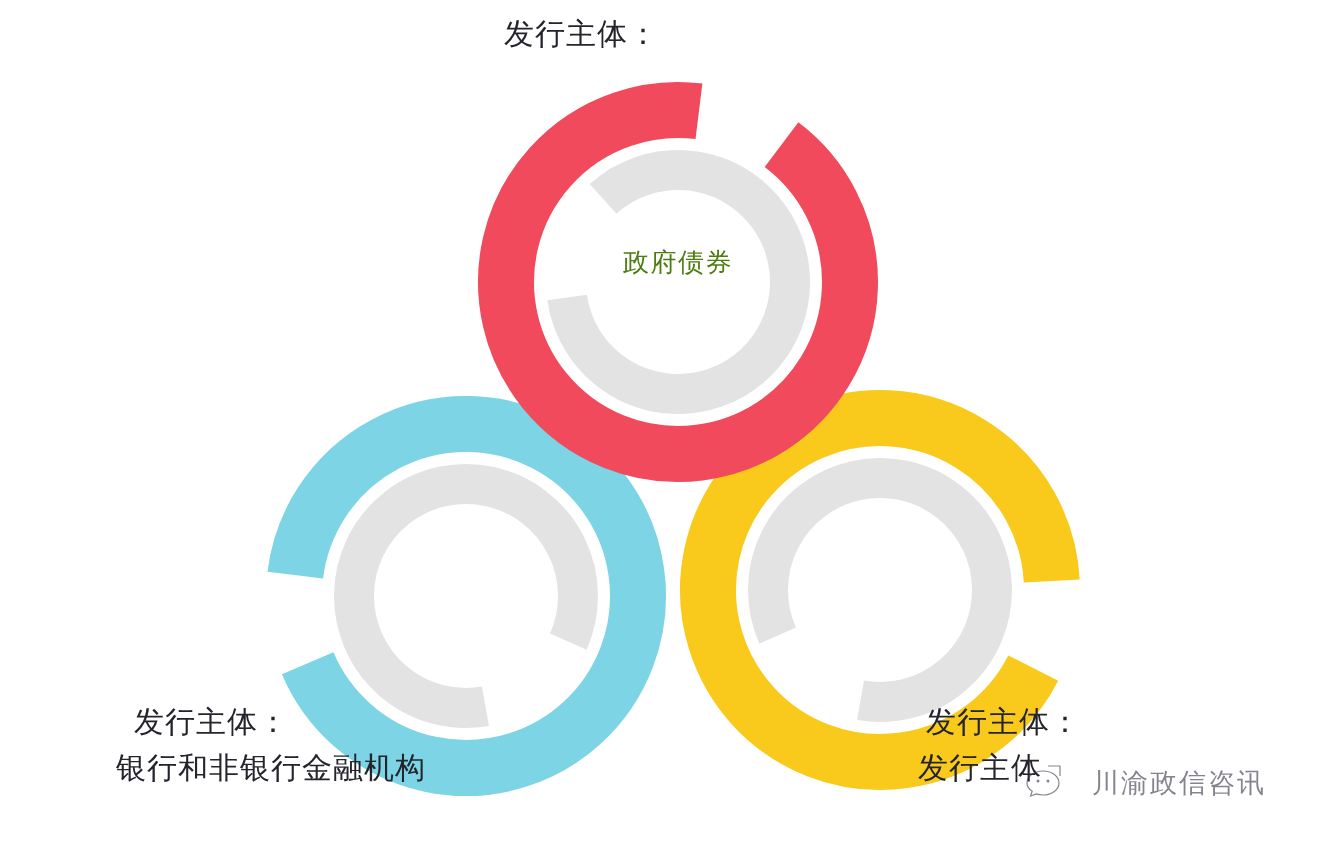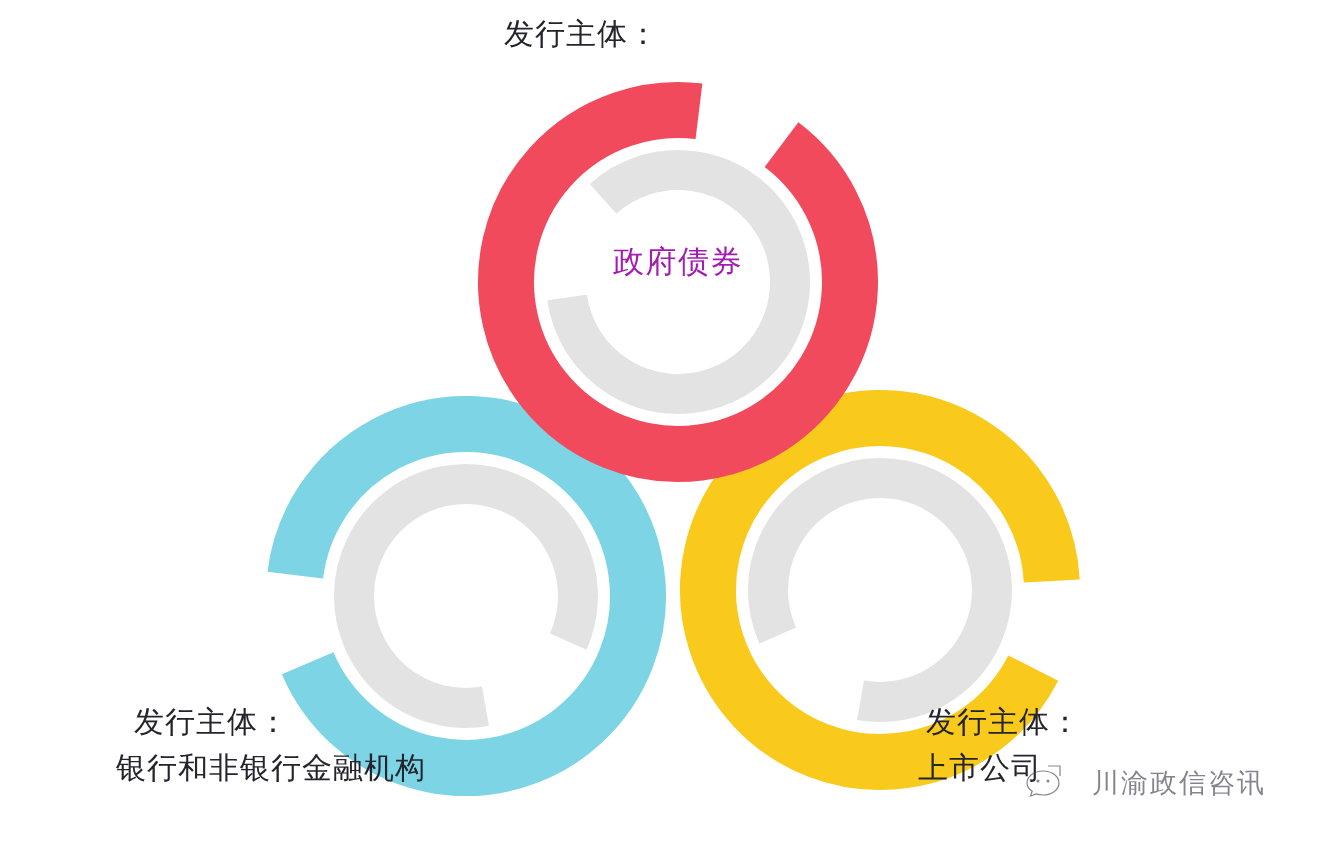--- a/index.html
+++ b/index.html
@@ -39,22 +39,22 @@
   .callout.indent-top .line1 { padding-left: 6px; }
   .callout.indent-bl .line1 { padding-left: 18px; }
   .callout.indent-br .line1 { padding-left: 8px; }
 
   #callout-government { left: 498px; top: 14px; }
   #callout-financial  { left: 116px; top: 702px; }
   #callout-corporate  { left: 918px; top: 702px; }
 
   .ring-label {
     position: absolute;
-    color: #a21caf;
-    font-size: 31px;
+    color: #4d7c0f;
+    font-size: 26px;
     letter-spacing: 1.5px;
     white-space: nowrap;
     transform: translate(-50%, -50%);
     font-family: Liberation Mono, monospace;
   }
   #label-government { left: 678px; top: 262px; }
   #label-financial  { left: 470px; top: 600px; }
   #label-corporate  { left: 884px; top: 592px; }
 
   #watermark {
@@ -109,21 +109,21 @@
     <span class="line1">发行主体：</span>
   </div>
 
   <div class="callout indent-bl" id="callout-financial">
     <span class="line1">发行主体：</span>
     <span class="line2">银行和非银行金融机构</span>
   </div>
 
   <div class="callout indent-br" id="callout-corporate">
     <span class="line1">发行主体：</span>
-    <span class="line2">上市公司</span>
+    <span class="line2">发行主体</span>
   </div>
 
   <div id="watermark">
     <span class="wm-icon">
       <svg viewBox="0 0 42 42" width="42" height="42">
         <path d="M21 9 C30 9 37 14.5 37 21 C37 27.5 30 33 21 33 C18.6 33 16.3 32.6 14.3 31.9 L8.5 34 L10.2 29.2 C6.8 27.1 5 24.2 5 21 C5 14.5 12 9 21 9 Z" fill="none" stroke="#3a3a4c" stroke-width="1.2"></path>
         <circle cx="16" cy="19" r="1.5" fill="#3a3a4c"></circle>
         <circle cx="26" cy="19" r="1.5" fill="#3a3a4c"></circle>
         <path d="M26 4 L38 4 L38 14" fill="none" stroke="#3a3a4c" stroke-width="1.2"></path>
       </svg>

